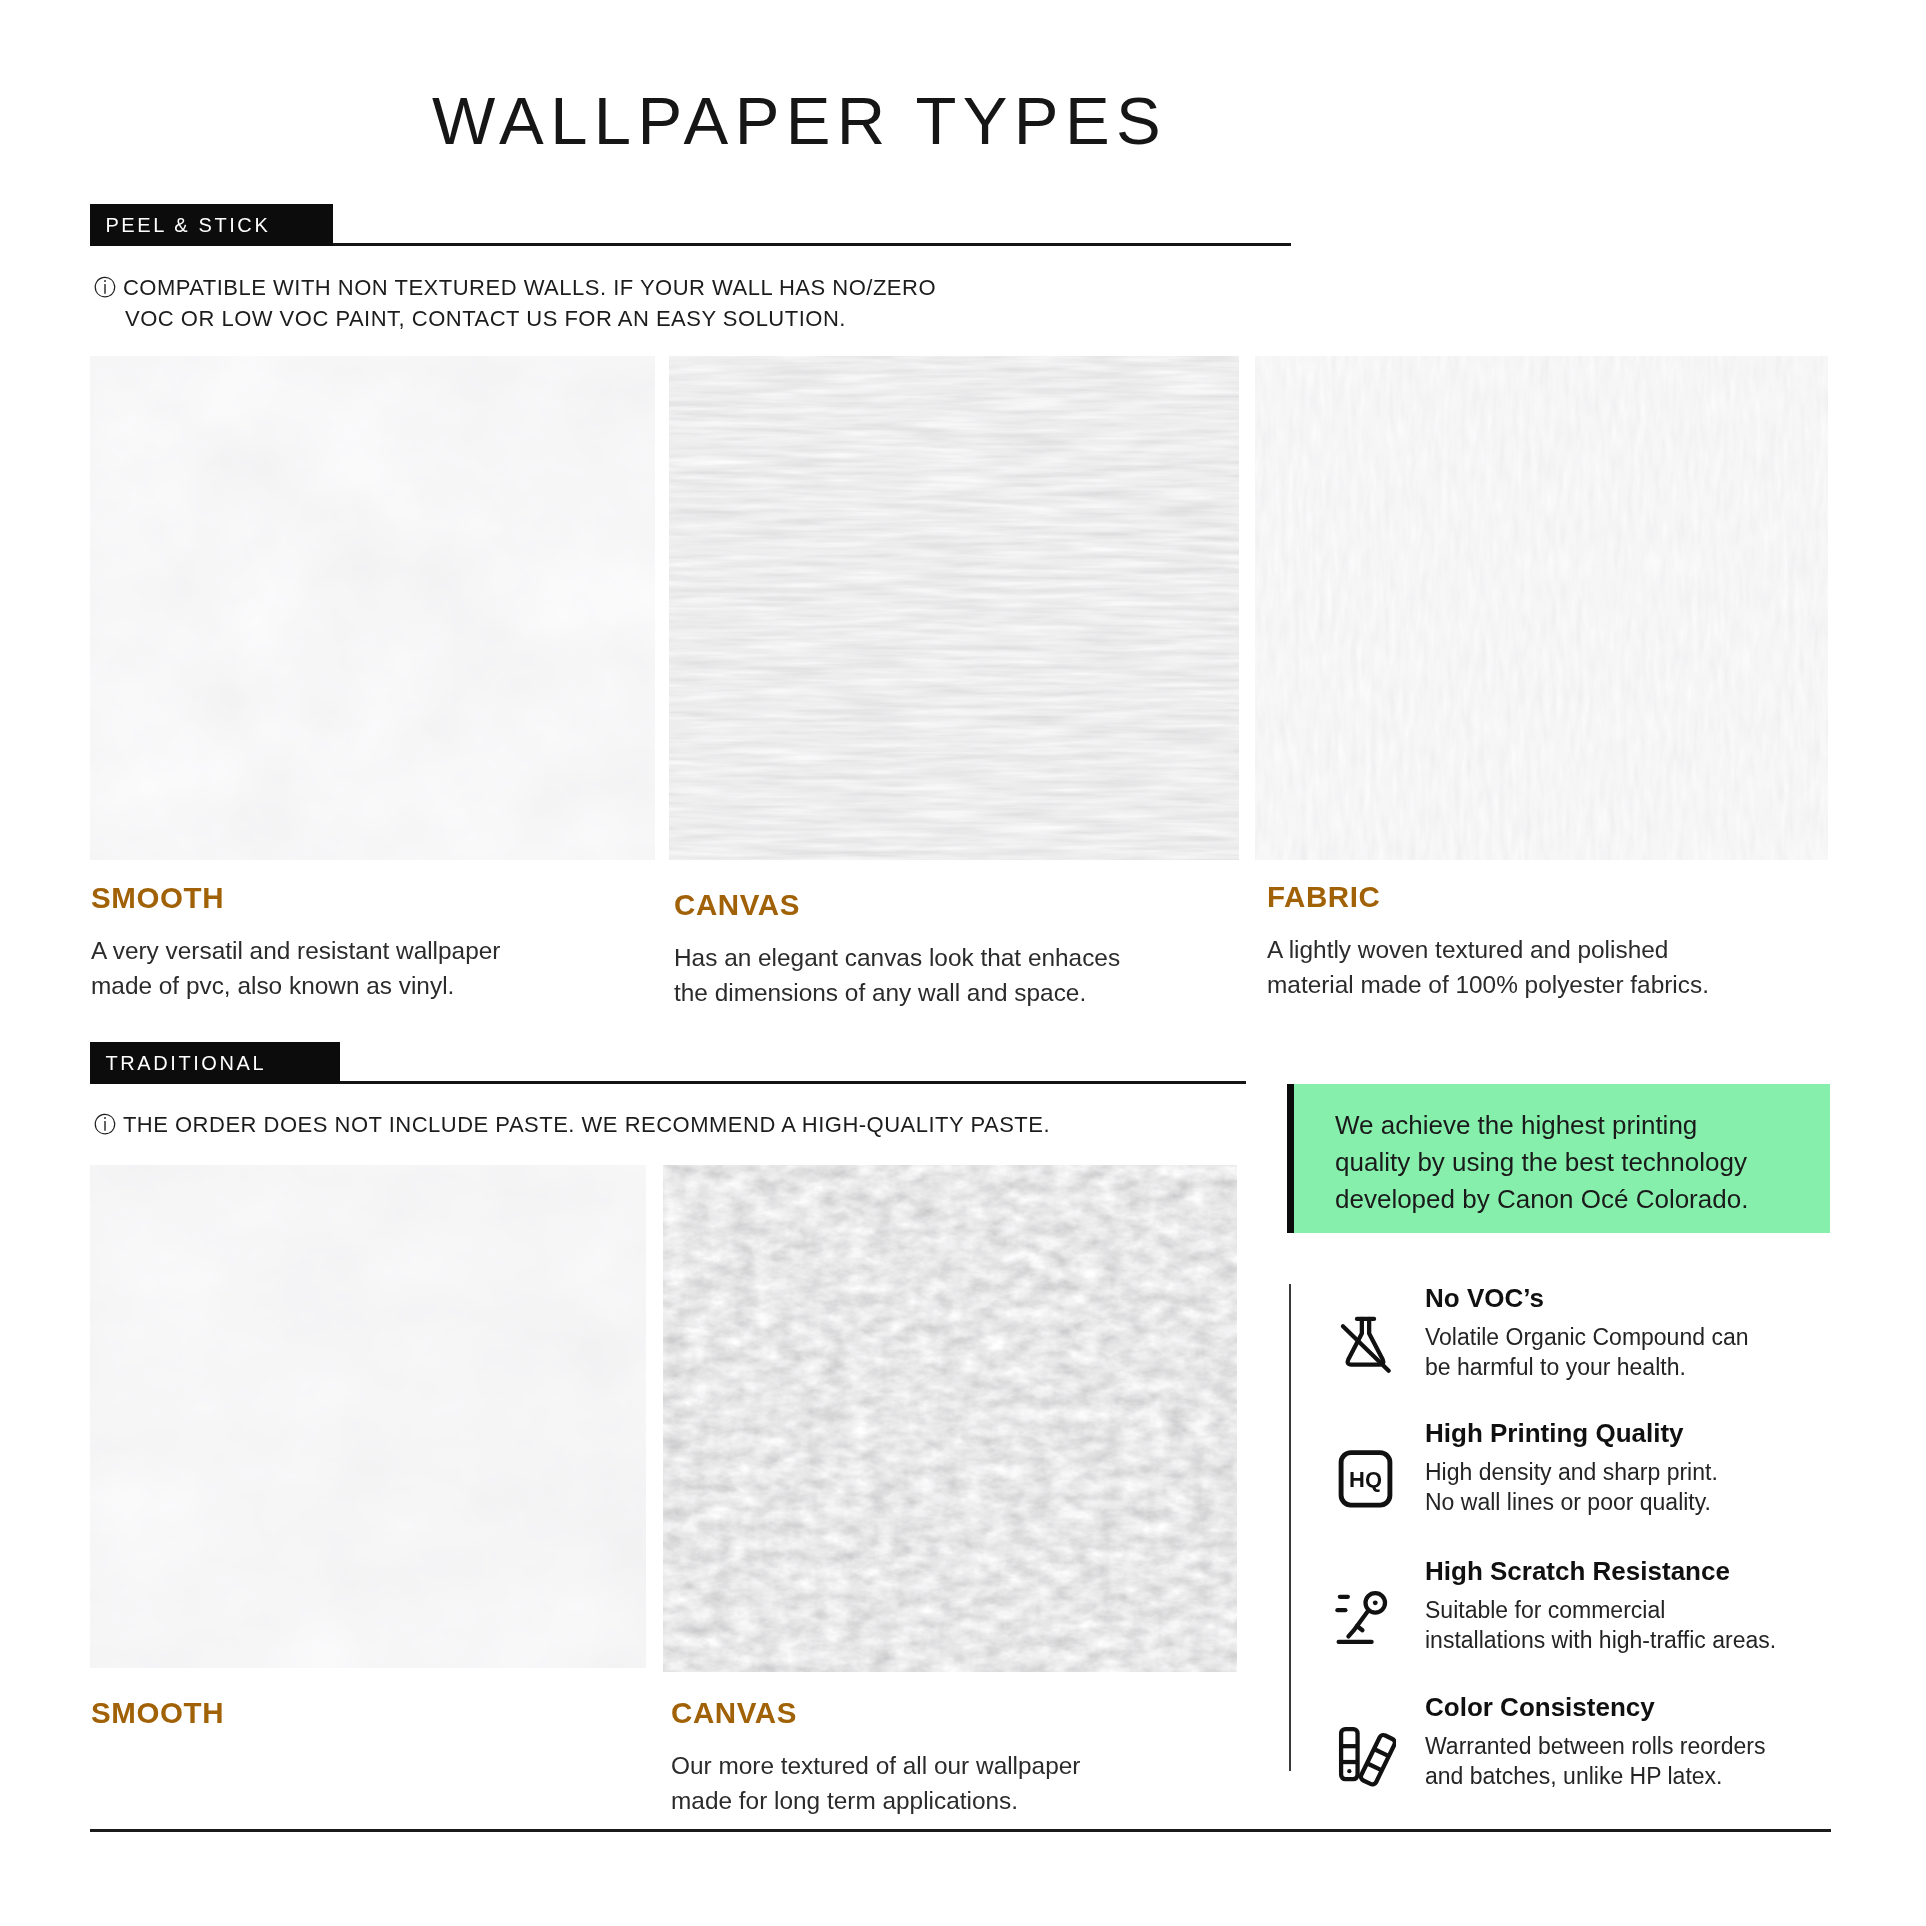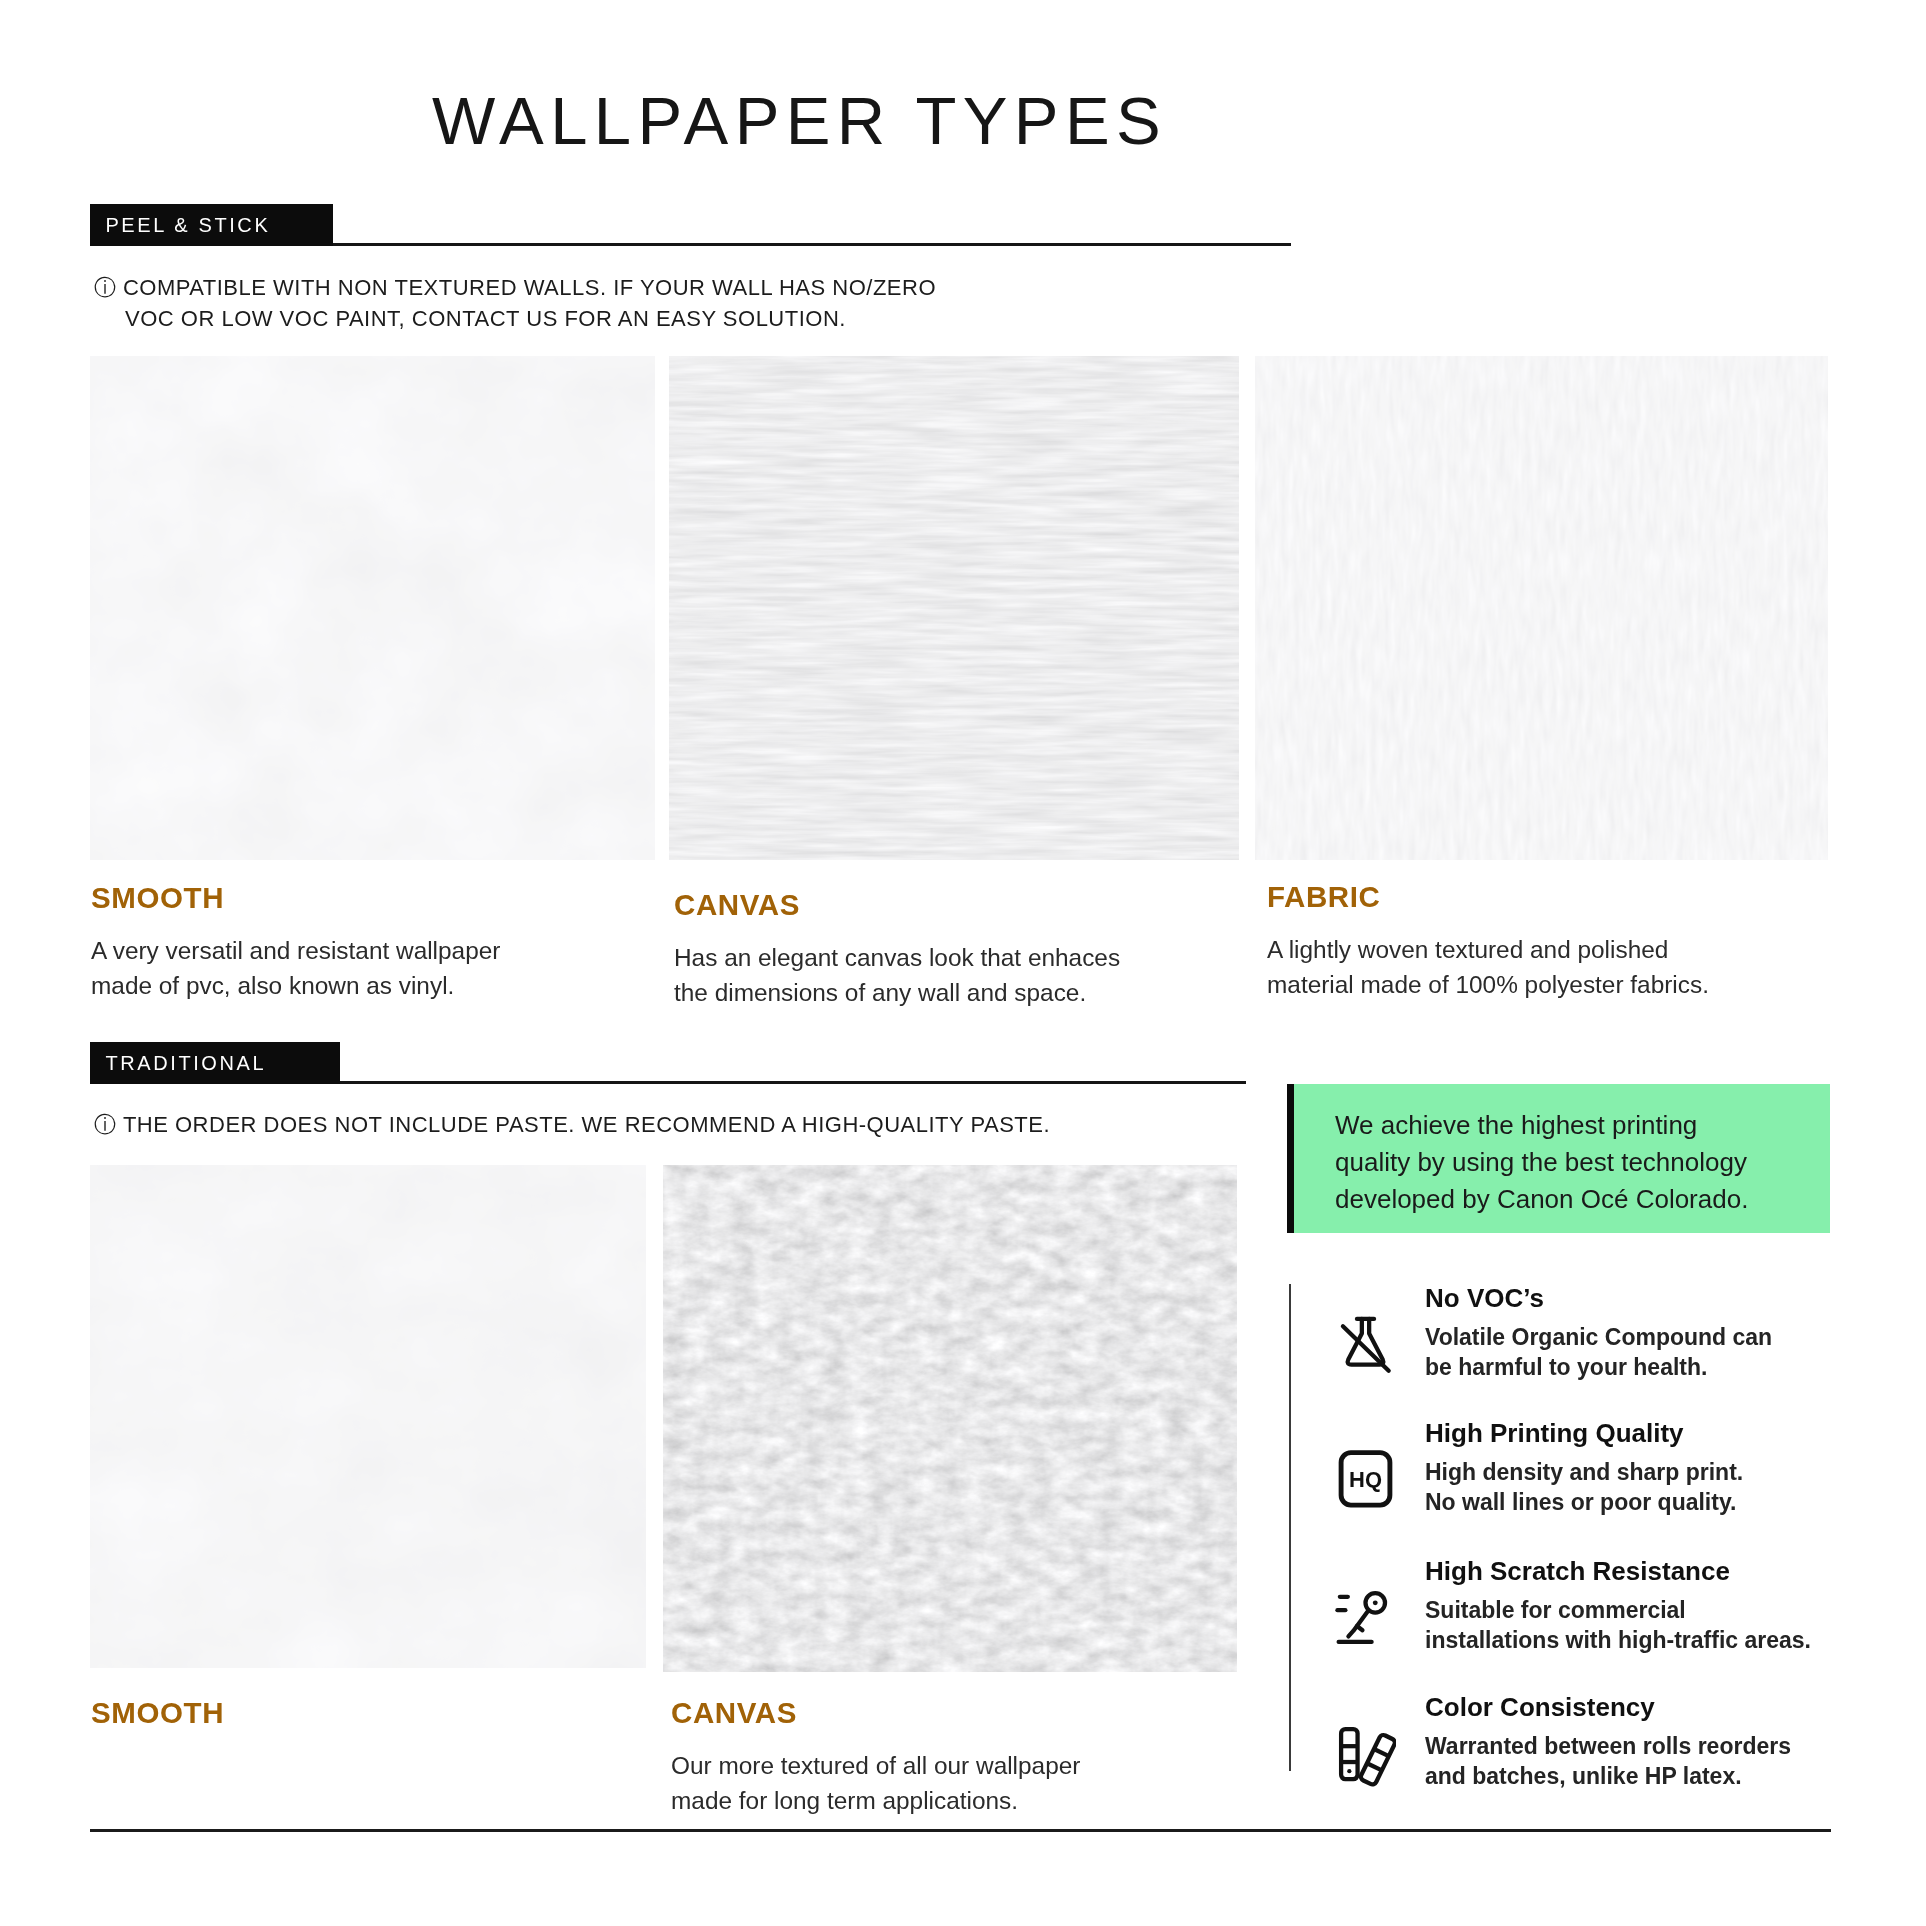--- a/index.html
+++ b/index.html
@@ -30,21 +30,21 @@
              border-left:7.7px solid #0b0b0b; padding:23px 19px 0 41px;
              font-size:26px; font-weight:300; line-height:37px; color:#1a1a1a; }
   .graybox span { display:block; }
 
   .vline { left:1289px; top:1284px; width:1.9px; height:487px; background:#3a3a3a; }
 
   .feature { position:absolute; left:1335px; width:526px; display:flex;align-items:flex-end; }
   .feature-icon { width:61px; height:71px; flex:none; margin-right:29px; }
   .feature-icon svg { width:61px; height:67px; display:block; }
   .feature-title { font-size:26px; font-weight:600; color:#101010; }
-  .feature-desc { margin-top:8.3px; font-size:23px; font-weight:700; line-height:30px; color:#242424; }
+  .feature-desc { margin-top:8.3px; font-size:23px; font-weight:400; line-height:30px; color:#242424; }
   .feature-desc span { display:block; }
 
   .bottom-rule { left:90px; top:1829px; width:1741px; height:3.2px; background:#1b1b1b; }
 </style>
 </head>
 <body>
 
 <h1 class="abs page-title">WALLPAPER TYPES</h1>
 
 <div class="abs section-rule" style="left:90px; top:243px; width:1201px;"></div>

